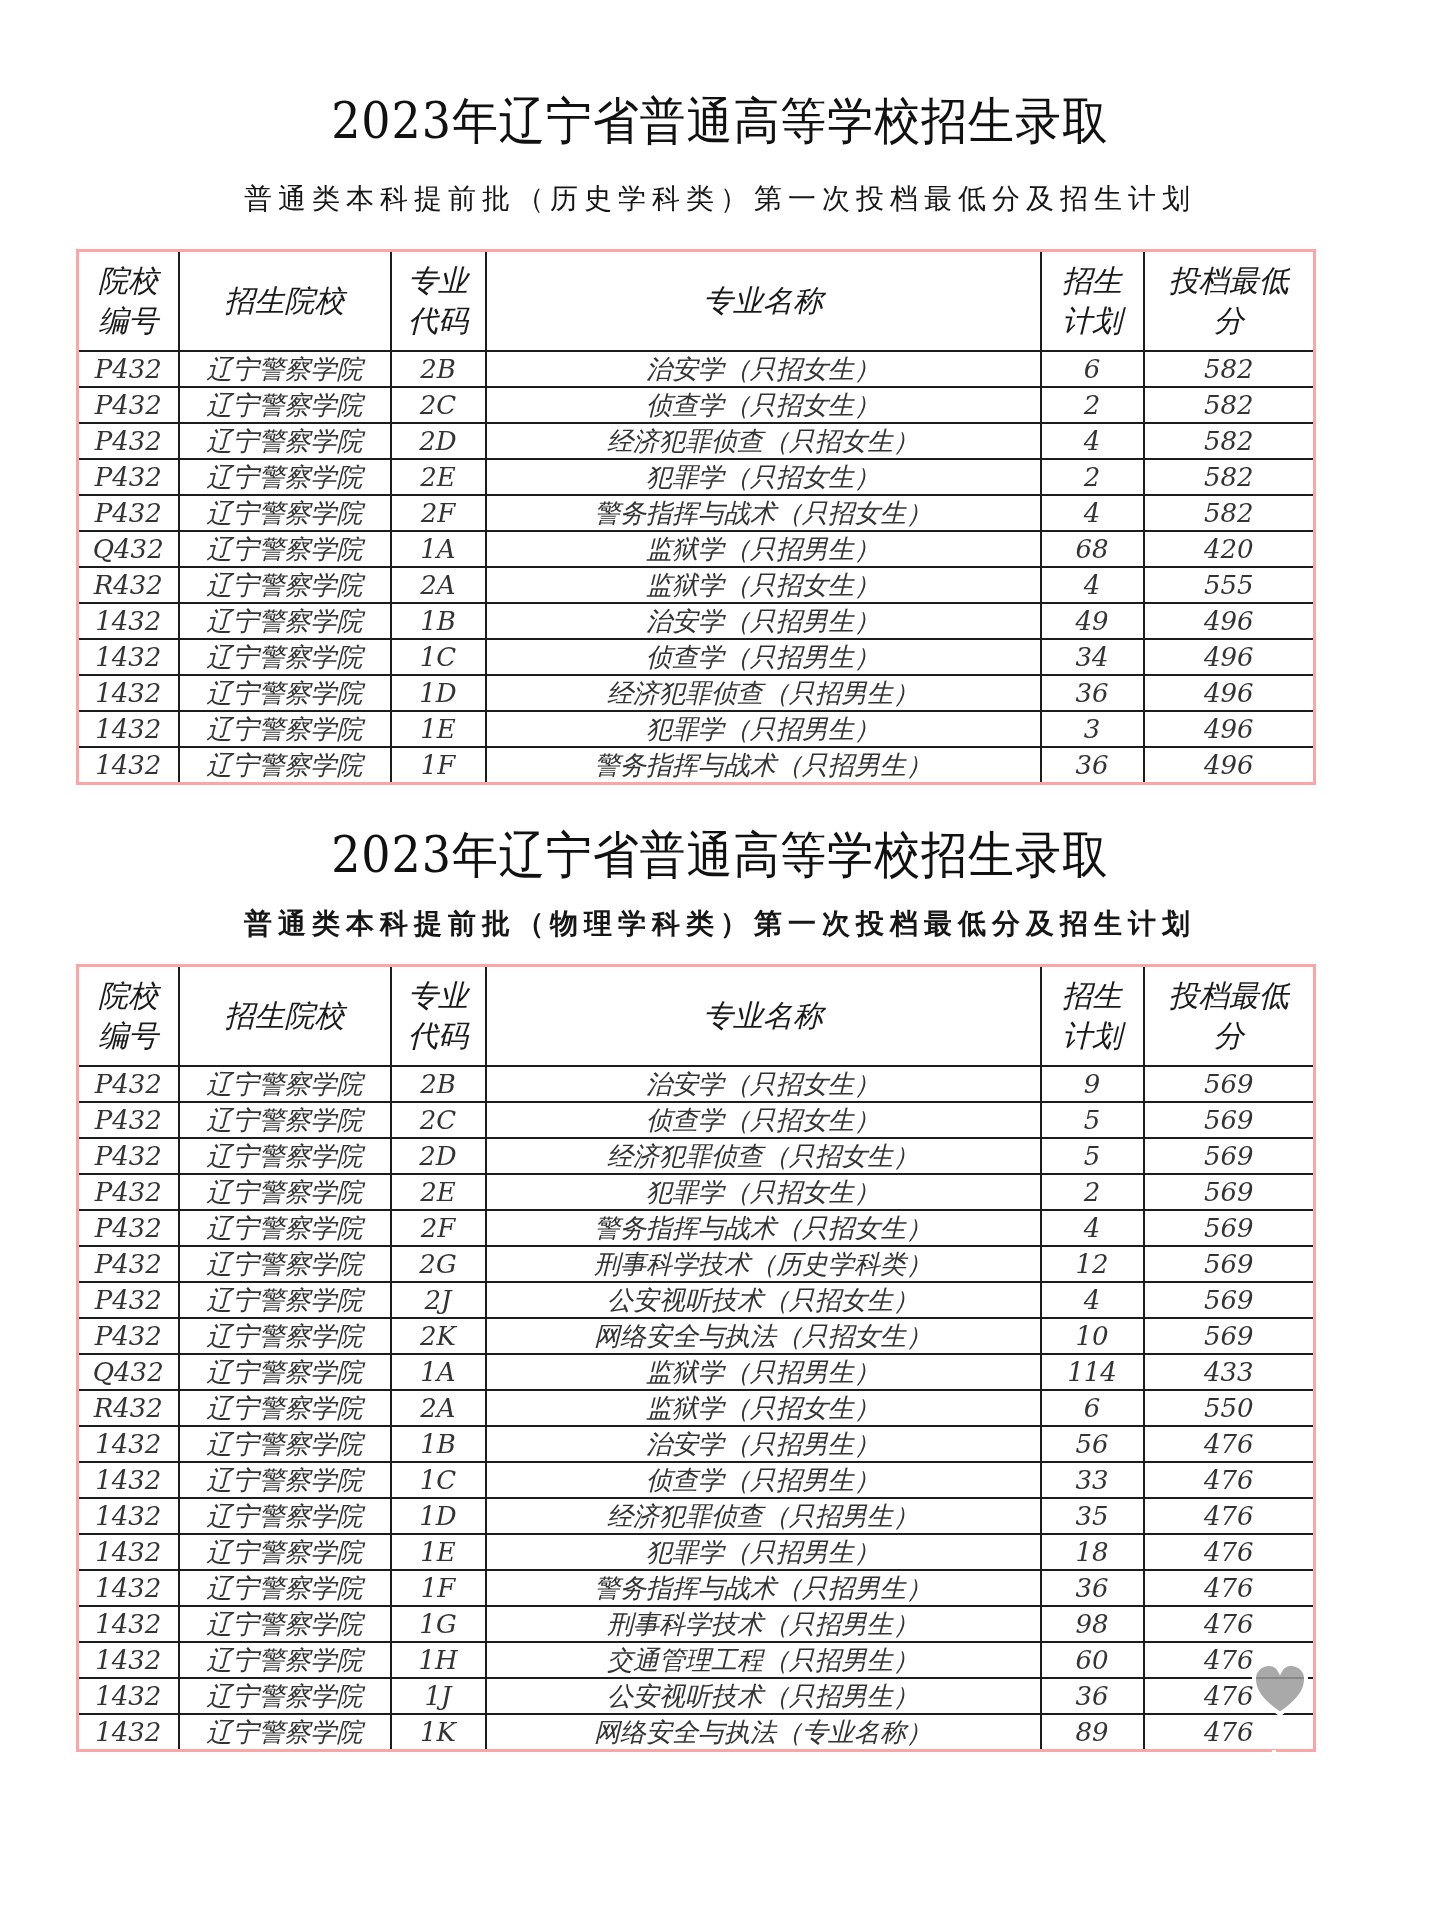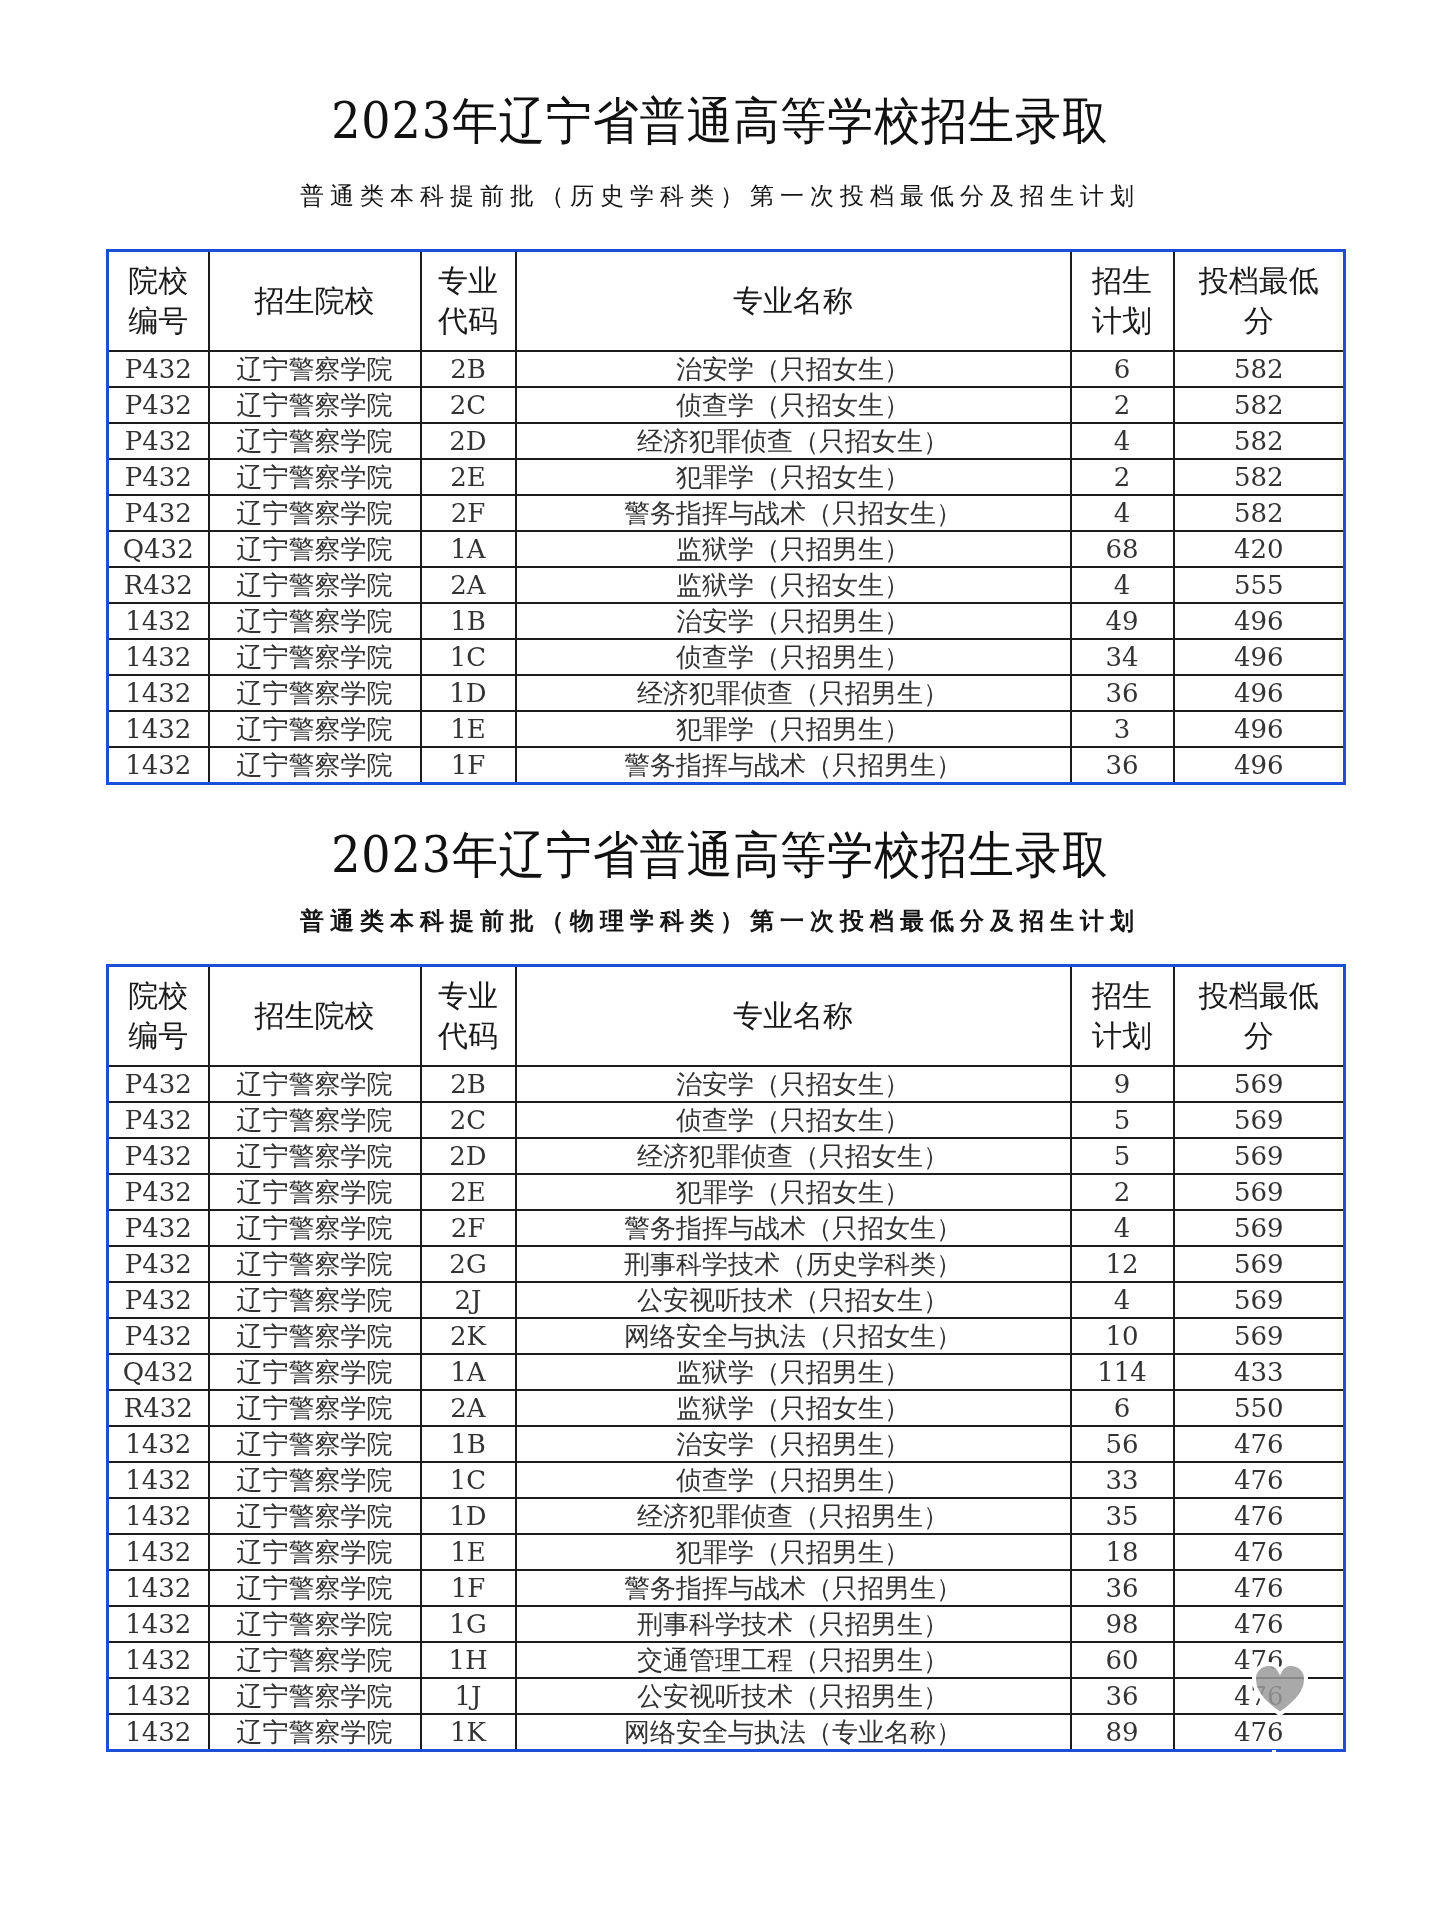--- a/index.html
+++ b/index.html
@@ -8,26 +8,27 @@
     font-family: "DejaVu Serif", "Liberation Serif", serif; color: #1a1a1a;
     overflow: hidden;
   }
   .title {
     position: absolute; left: 0; width: 1440px; text-align: center;
     font-size: 50px; letter-spacing: 1px; color: #111;
     transform: scaleX(0.92);
   }
   .subtitle {
     position: absolute; left: 0; width: 1440px; text-align: center;
-    font-size: 24px; letter-spacing: 6px; color: #161616;
+    font-size: 28px; letter-spacing: 6px; color: #161616;
   }
   table.grid {
-    position: absolute; left: 106px; width: 1237px;
+    position: absolute; left: 76px; width: 1237px;
     border-collapse: collapse; table-layout: fixed;
-    border: 3px solid #1d4ed8;
+    border: 3px solid #fca5a5;
+    font-style: italic;
   }
   table.grid th, table.grid td {
     border: 2px solid #1c1c1c; text-align: center; padding: 0;
     overflow: hidden; white-space: nowrap;
   }
   table.grid th {
     font-family: "DejaVu Sans", "Liberation Sans", sans-serif;
     font-weight: normal; font-size: 30px; line-height: 40px; color: #1a1a1a;
     height: 98px;
   }

